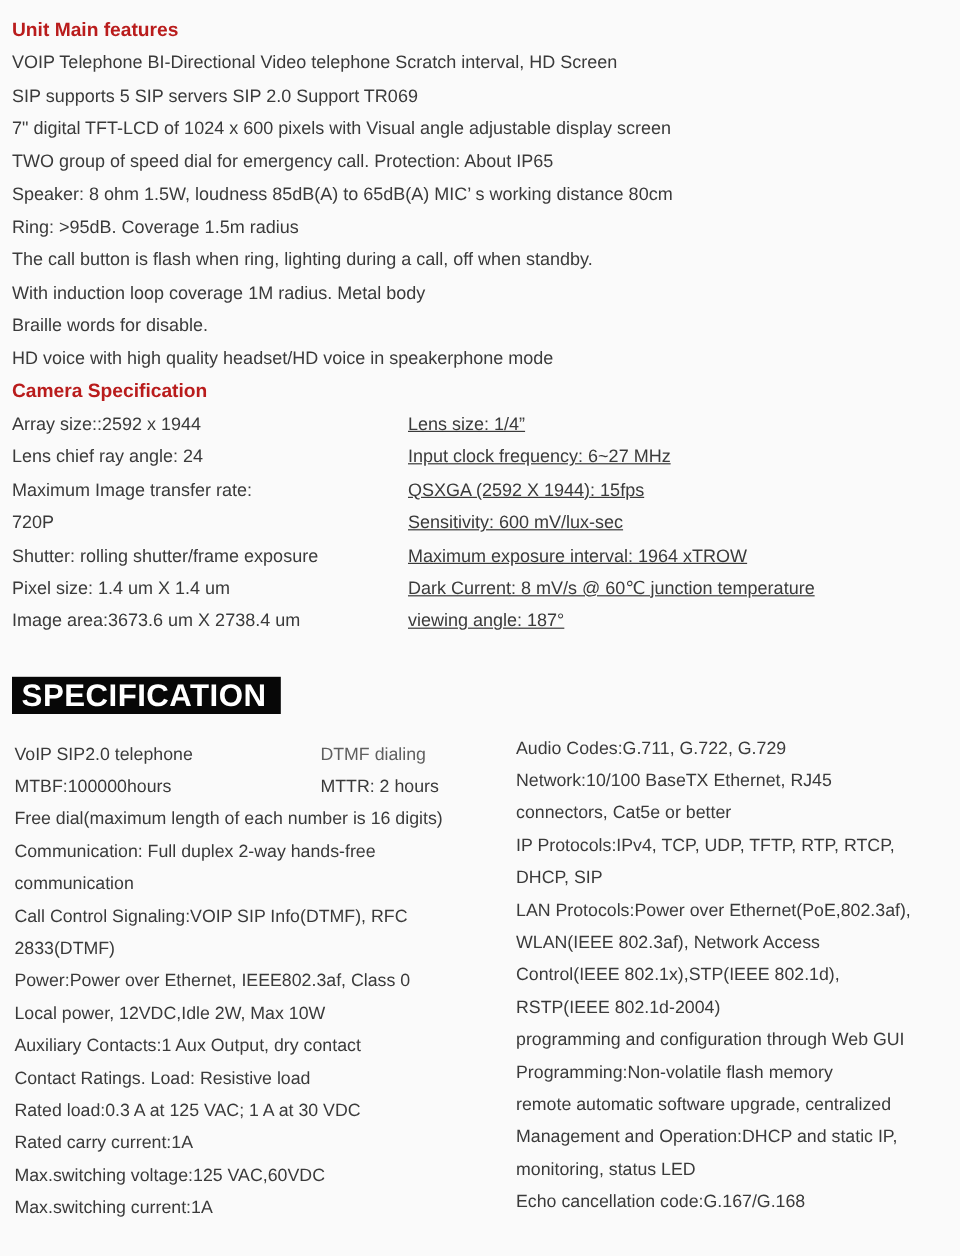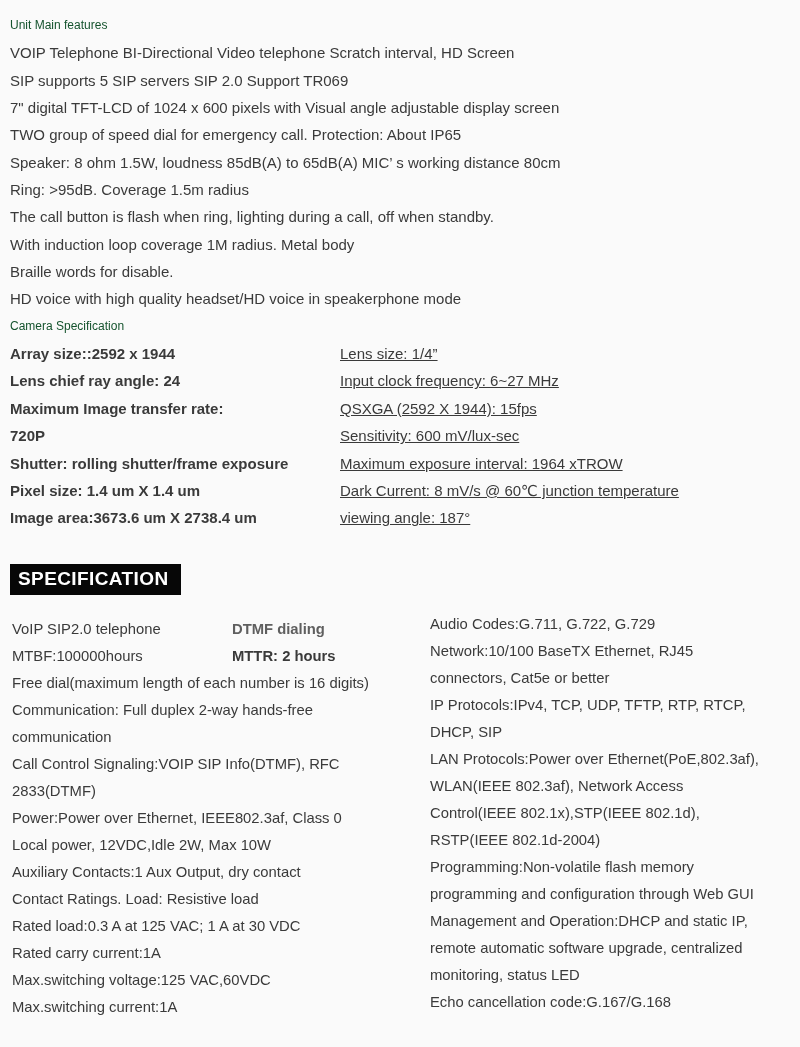--- a/index.html
+++ b/index.html
@@ -10,49 +10,49 @@
     height:1047px;
     background:#fafafa;
     font-family:"Liberation Sans","DejaVu Sans",sans-serif;
     color:#3a3a3a;
     padding:12px 8px 0 10px;
     overflow:hidden;
   }
   
   .toplines { font-size:15px; }
   .toplines h1, .toplines h2 {
-    font-size:12px;
-    font-weight:400;
-    color:#14532d;
+    font-size:16px;
+    font-weight:700;
+    color:#b91c1c;
     line-height:27.35px;
   }
   .toplines p { line-height:27.35px; }
   .cam-row { display:flex; line-height:27.35px; }
-  .cam-left { width:330px; flex:0 0 330px;font-weight:bold; }
+  .cam-left { width:330px; flex:0 0 330px; }
   .cam-right { flex:1;text-decoration:underline; }
   
   .spec-header-wrap { margin-top:32px; height:31px; }
   .spec-header {
     display:inline-block;
     background:#070707;
     color:#ffffff;
     font-weight:700;
-    font-size:19px;
+    font-size:26px;
     line-height:24px;
     padding:3px 12px 4px 8px;
     letter-spacing:0.4px;
   }
   
   .spec-body { display:flex; margin-top:16px; font-size:14.8px; }
   .spec-col-left  { width:420px; flex:0 0 420px; margin-top:5px; padding-left:2px; }
   .spec-col-right { flex:1; padding-left:0px; }
   .spec-body p { line-height:27px; }
-  .pair-row { display:flex; line-height:27px; }
+  .pair-row { display:flex; line-height:27px;gap:35px; }
   .pair-a { width:220px; flex:0 0 220px; }
-  .pair-b { flex:1;font-weight:bold; }
+  .pair-b { flex:1; }
   .muted { color:#5f5f5f; }
 </style>
 </head>
 <body>
 
 <div class="page">
 
   <div class="toplines">
     <h1>Unit Main features</h1>
     <p>VOIP Telephone BI-Directional Video telephone Scratch interval, HD Screen</p>
@@ -128,22 +128,22 @@
     <div class="spec-col-right">
       <p>Audio Codes:G.711, G.722, G.729</p>
       <p>Network:10/100 BaseTX Ethernet, RJ45</p>
       <p>connectors, Cat5e or better</p>
       <p>IP Protocols:IPv4, TCP, UDP, TFTP, RTP, RTCP,</p>
       <p>DHCP, SIP</p>
       <p>LAN Protocols:Power over Ethernet(PoE,802.3af),</p>
       <p>WLAN(IEEE 802.3af), Network Access</p>
       <p>Control(IEEE 802.1x),STP(IEEE 802.1d),</p>
       <p>RSTP(IEEE 802.1d-2004)</p>
+      <p>programming and configuration through Web GUI</p>
       <p>Programming:Non-volatile flash memory</p>
-      <p>programming and configuration through Web GUI</p>
+      <p>remote automatic software upgrade, centralized</p>
       <p>Management and Operation:DHCP and static IP,</p>
-      <p>remote automatic software upgrade, centralized</p>
       <p>monitoring, status LED</p>
       <p>Echo cancellation code:G.167/G.168</p>
     </div>
   </div>
 
 </div>
 
 </body></html>

